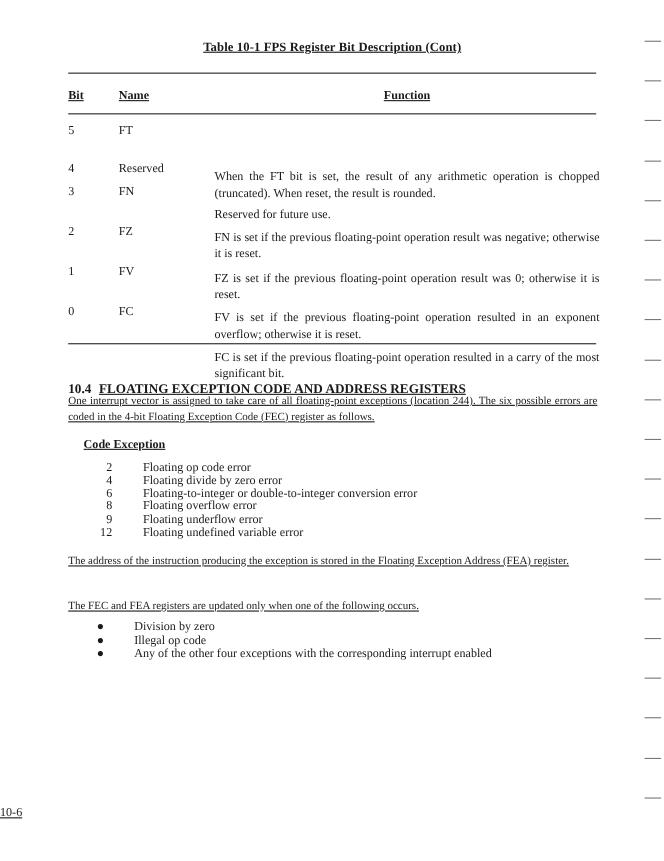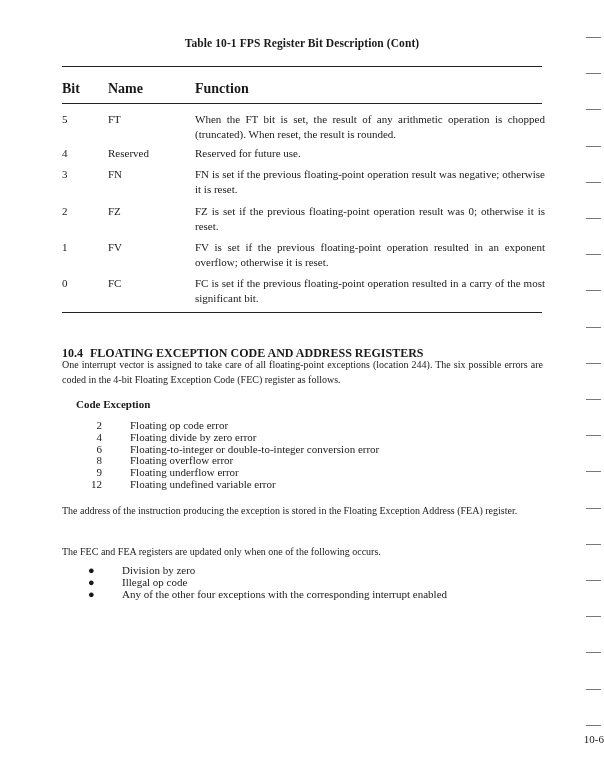--- a/index.html
+++ b/index.html
@@ -1,55 +1,55 @@
 <!DOCTYPE html>
 <html><head>
   <meta charset="utf-8">
   <style>
     html, body { margin: 0; padding: 0; background: #ffffff; }
     body {
       width: 604px; height: 783px; position: relative; overflow: hidden;
       font-family: "Liberation Serif", "DejaVu Serif", serif;
       color: #1a1a1a;
     }
-    .abs { position: absolute; }
+    .abs { position: absolute; text-decoration: underline; }
     .caption {
       top: 37px; left: 0; width: 604px; text-align: center;
       font-weight: bold; font-size: 11.5px; letter-spacing: 0.1px;
     }
     .rule { left: 62px; width: 480px; height: 0; border-top: 1.6px solid #222; }
     .rule-top { top: 66px; }
     .rule-head { top: 103px; }
     .rule-bottom { top: 312px; }
-    .th { top: 81px; font-weight: bold; font-size: 14px; }
+    .th { top: 81px; font-weight: bold; font-size: 11px; text-align: center; }
     .col-bit { left: 62px; }
     .col-name { left: 108px; }
     .col-func { left: 195px; width: 350px; }
     .row { position: absolute; left: 0; width: 604px; font-size: 11px; line-height: 14.5px; }
     .row .cell { position: absolute; top: 0; }
-    .row .cell.col-func { text-align: justify; }
+    .row .cell.col-func { text-align: justify; margin-top: 42px; }
 
     .section-head {
       top: 346px; left: 62px; font-weight: bold; font-size: 12px;
     }
     .section-head .num { display: inline-block; width: 28px; }
     .para { left: 62px; width: 481px; font-size: 10px; line-height: 14.5px; text-align: justify; }
     .p1 { top: 358px; }
     .code-head { top: 398px; left: 76px; font-weight: bold; font-size: 11px; }
     .codes { top: 420px; left: 62px; font-size: 11px; line-height: 11.8px; }
     .code-row { position: relative; height: 11.8px; }
     .code-row .code { position: absolute; left: 16px; width: 24px; text-align: right; }
     .code-row .desc { position: absolute; left: 68px; white-space: nowrap; text-align: center; }
     .p2 { top: 504px; }
     .p3 { top: 545px; }
     .bullets { top: 565px; left: 62px; font-size: 11px; line-height: 11.8px; }
     .bullet-row { position: relative; height: 11.8px; }
     .bullet-row .dot { position: absolute; left: 26px; top: 0; }
     .bullet-row .btext { position: absolute; left: 60px; white-space: nowrap; }
-    .page-num { top: 733px; left: 0; width: 604px; text-align: right; font-size: 11px; }
+    .page-num { top: 733px; left: 0; width: 493px; text-align: left; font-size: 11px; }
 
     .margin-mark { left: 586px; width: 15px; height: 0; border-top: 1px solid #777; }
   </style>
 </head>
 <body>
 
 <div class="abs caption">Table 10-1   FPS Register Bit Description (Cont)</div>
 
 <div class="abs rule rule-top"></div>
 <div class="abs th col-bit">Bit</div>

